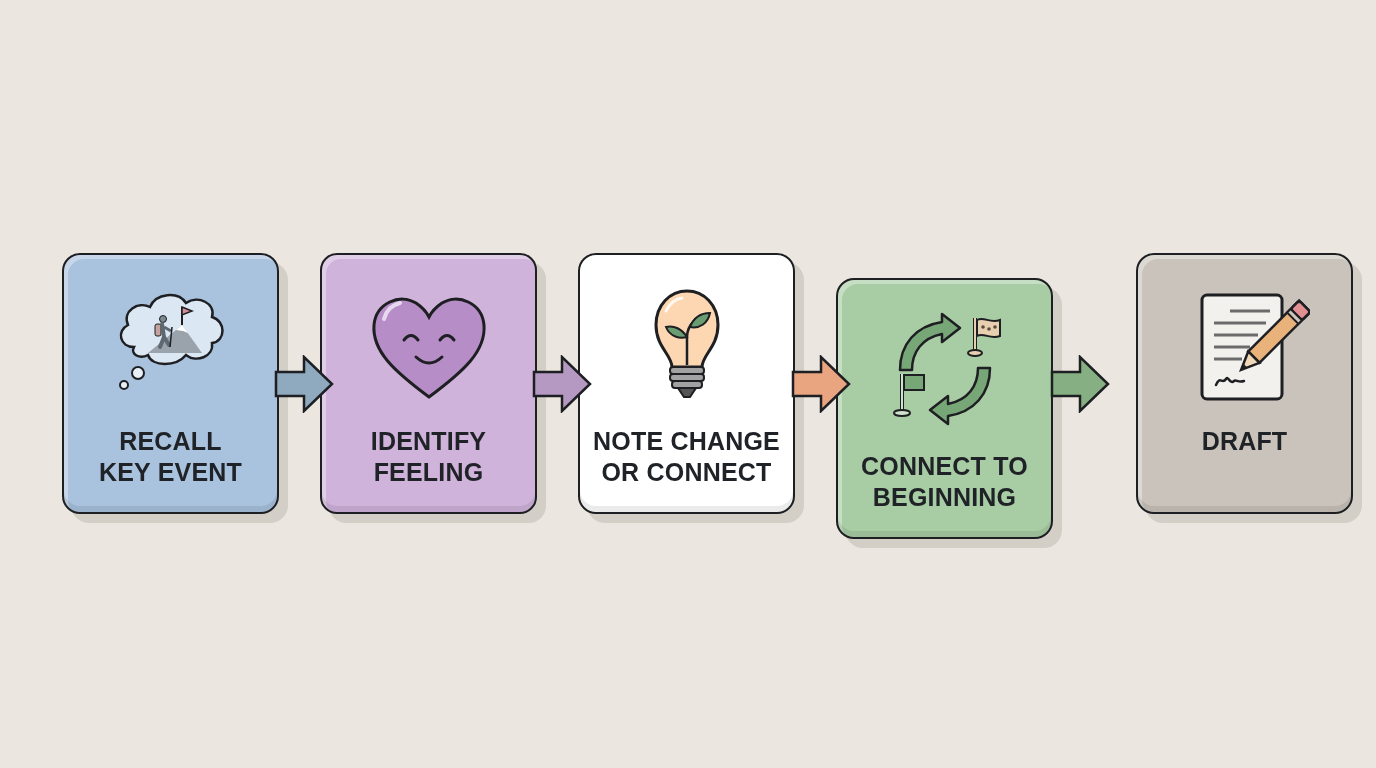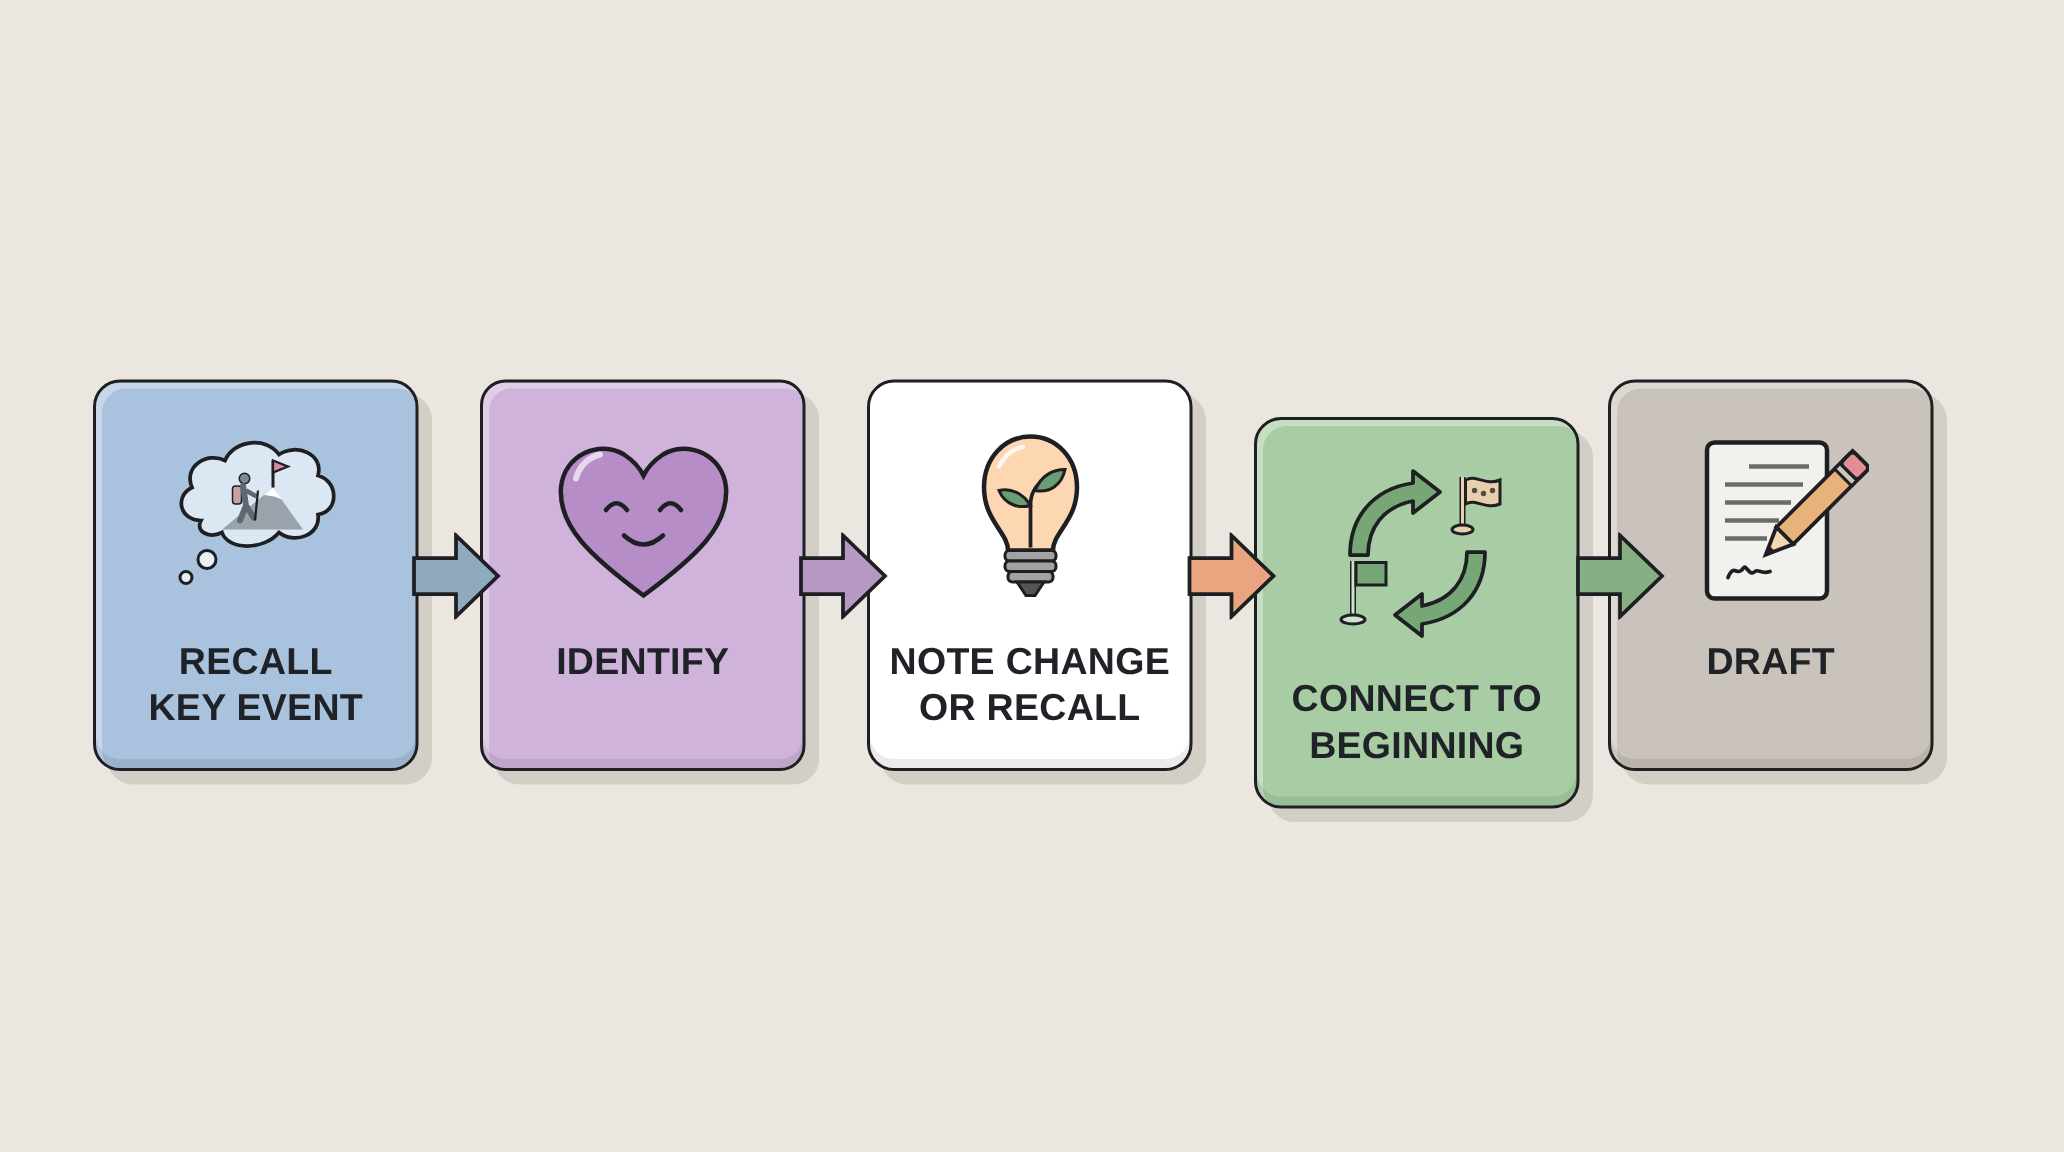--- a/index.html
+++ b/index.html
@@ -56,20 +56,21 @@
   <div class="card" style="left:320px;background:#cfb3db;border-radius:17px;">
     <svg class="icon" viewBox="0 0 130 120">
       <path d="M65,112 C30,86 8,66 10,40 C12,18 36,8 52,18 C58,22 62,26 65,32 C68,26 72,22 78,18 C94,8 118,18 120,40 C122,66 100,86 65,112 Z" fill="#b68dc7" stroke="#1e1f22" stroke-width="3"></path>
       <path d="M20,34 C22,26 28,20 36,18" stroke="#e8d8ef" stroke-width="4" fill="none" stroke-linecap="round"></path>
       <path d="M40,55 Q47,46 54,55" stroke="#1e1f22" stroke-width="3" fill="none" stroke-linecap="round"></path>
       <path d="M76,55 Q83,46 90,55" stroke="#1e1f22" stroke-width="3" fill="none" stroke-linecap="round"></path>
       <path d="M52,72 Q65,84 78,72" stroke="#1e1f22" stroke-width="3" fill="none" stroke-linecap="round"></path>
     </svg>
     <div class="label">
       <div>IDENTIFY</div>
+      <div>FEELING</div>
     </div>
   </div>
 
   <svg class="arrow" style="left:532px;" viewBox="0 0 62 58">
     <path d="M2,17 L30,17 L30,2 L58,29 L30,56 L30,41 L2,41 Z" fill="#b599c2" stroke="#1e1f22" stroke-width="2.5"></path>
   </svg>
 
   <div class="card" style="left:578px;background:#ffffff;">
     <svg class="icon" viewBox="0 0 130 120">
       <path d="M50,82 C50,70 34,62 34,40 C34,20 48,6 65,6 C82,6 96,20 96,40 C96,62 80,70 80,82 Z" fill="#fcd7b2" stroke="#1e1f22" stroke-width="3"></path>
@@ -77,21 +78,21 @@
       <path d="M65,80 L65,52 C65,44 68,40 72,36" stroke="#1e1f22" stroke-width="2.5" fill="none"></path>
       <path d="M65,52 C60,44 52,40 44,42 C48,52 58,54 65,52 Z" fill="#6a9e72" stroke="#1e1f22" stroke-width="2"></path>
       <path d="M68,42 C72,32 80,28 88,28 C86,38 78,44 68,42 Z" fill="#6a9e72" stroke="#1e1f22" stroke-width="2"></path>
       <rect x="48" y="82" width="34" height="7" rx="3" fill="#a2a2a2" stroke="#1e1f22" stroke-width="2"></rect>
       <rect x="48" y="89" width="34" height="7" rx="3" fill="#a2a2a2" stroke="#1e1f22" stroke-width="2"></rect>
       <rect x="50" y="96" width="30" height="7" rx="3" fill="#a2a2a2" stroke="#1e1f22" stroke-width="2"></rect>
       <path d="M56,103 L74,103 L68,112 L62,112 Z" fill="#555" stroke="#1e1f22" stroke-width="2"></path>
     </svg>
     <div class="label">
       <div>NOTE CHANGE</div>
-      <div>OR RECALL</div>
+      <div>OR CONNECT</div>
     </div>
   </div>
 
   <svg class="arrow" style="left:791px;" viewBox="0 0 62 58">
     <path d="M2,17 L30,17 L30,2 L58,29 L30,56 L30,41 L2,41 Z" fill="#e9a480" stroke="#1e1f22" stroke-width="2.5"></path>
   </svg>
 
   <div class="card" style="left:836px;background:#a8cca4;margin-top:25px;">
     <svg class="icon" viewBox="0 0 130 120">
       <path d="M20,60 C20,34 36,16 62,12 L62,4 L80,18 L62,32 L62,24 C42,28 32,42 32,60 Z" fill="#78a777" stroke="#1e1f22" stroke-width="2.5" stroke-linejoin="round"></path>
@@ -111,21 +112,21 @@
     <div class="label">
       <div>CONNECT TO</div>
       <div>BEGINNING</div>
     </div>
   </div>
 
   <svg class="arrow" style="left:1050px;" viewBox="0 0 62 58">
     <path d="M2,17 L30,17 L30,2 L58,29 L30,56 L30,41 L2,41 Z" fill="#86b084" stroke="#1e1f22" stroke-width="2.5"></path>
   </svg>
 
-  <div class="card" style="left:1072px;background:#c9c3bb;text-decoration:underline;">
+  <div class="card" style="left:1136px;background:#c9c3bb;text-decoration:underline;">
     <svg class="icon" viewBox="0 0 130 120">
       <rect x="22" y="10" width="80" height="104" rx="5" fill="#f3f1ee" stroke="#1e1f22" stroke-width="3"></rect>
       <line x1="50" y1="26" x2="90" y2="26" stroke="#6b6b6b" stroke-width="3"></line>
       <line x1="34" y1="38" x2="86" y2="38" stroke="#6b6b6b" stroke-width="3"></line>
       <line x1="34" y1="50" x2="78" y2="50" stroke="#6b6b6b" stroke-width="3"></line>
       <line x1="34" y1="62" x2="70" y2="62" stroke="#6b6b6b" stroke-width="3"></line>
       <line x1="34" y1="74" x2="62" y2="74" stroke="#6b6b6b" stroke-width="3"></line>
       <path d="M36,100 C40,90 42,100 46,94 C48,90 50,100 54,96 C56,94 58,98 64,96" stroke="#1e1f22" stroke-width="2.5" fill="none" stroke-linecap="round"></path>
       <g transform="rotate(45 88 58)">
         <rect x="80" y="6" width="16" height="72" fill="#e9b27a" stroke="#1e1f22" stroke-width="2.5"></rect>

